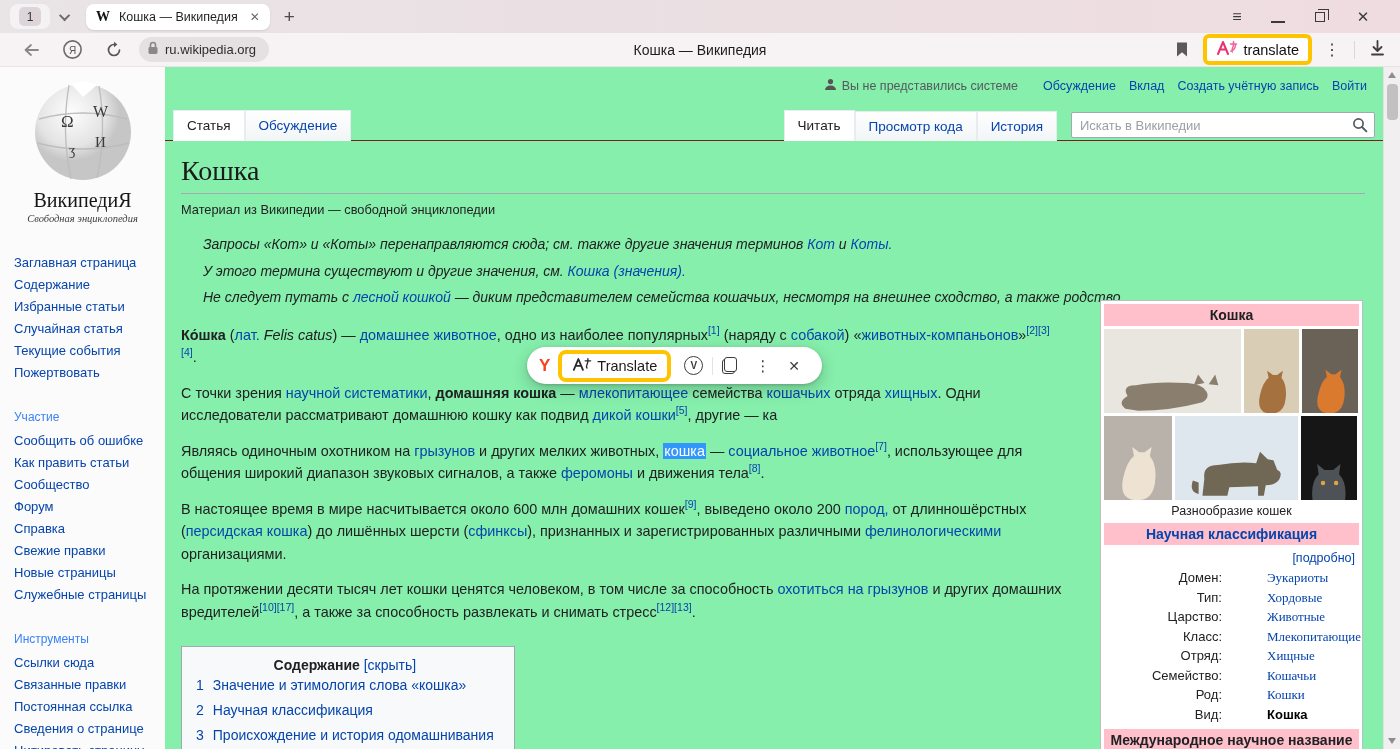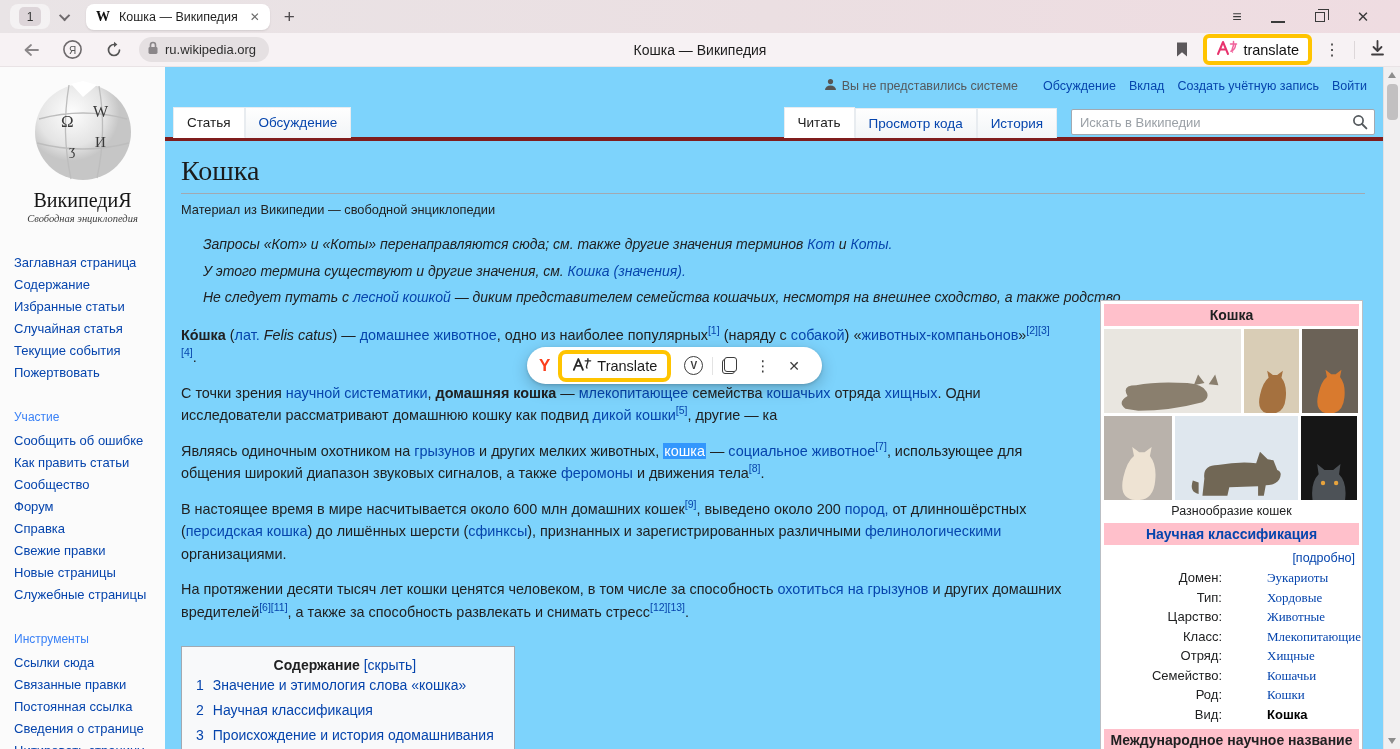--- a/index.html
+++ b/index.html
@@ -66,25 +66,25 @@
   .logo { width:120px; margin:12px auto 0; text-align:center; }
   .wordmark { font-family:"Liberation Serif",serif; font-size:20px; color:#161616; margin-top:2px; }
   .wp-tagline { font-family:"Liberation Serif",serif; font-style:italic; font-size:10.5px; color:#3d3d3d; margin-top:1px; }
   .side-group { margin:24px 0 0 14px; }
   .side-group.first { margin-top:30px; }
   .side-heading { font-size:12px; color:#3b82f6; margin-bottom:8px; }
   .side-links { display:flex; flex-direction:column; }
   .side-links a { font-size:13px; color:#0645ad; line-height:17.5px; margin-bottom:4.5px; width:140px; }
 
   
-  .main { position:absolute; left:165px; top:0; right:17px; bottom:0; background:#7dd3fc; }
+  .main { position:absolute; left:165px; top:0; right:17px; bottom:0; background:#86efac; }
   .personal { position:absolute; top:11px; right:16px; display:flex; align-items:center; font-size:12.5px; }
   .personal .notice { color:#54595d; margin:0 12px 0 5px; }
   .personal a { color:#0645ad; margin-left:13px; }
-  .tabs-row { position:absolute; top:44px; left:0; right:0; height:30px; border-bottom:4px solid #7f1d1d;
+  .tabs-row { position:absolute; top:44px; left:0; right:0; height:30px; border-bottom:1px solid #7f1d1d;
     display:flex; align-items:flex-end; }
   .ptab { font-size:13.5px; padding:7px 13px 7px; margin-bottom:-1px; border:1px solid #e8ecf0; border-bottom:none; }
   .ptab.active { background:#fff; color:#222; border-bottom:1px solid #fff; }
   .ptab.link { background:linear-gradient(#fefefe,#f2f5f7); color:#0645ad; }
   .tabs-left { margin-left:8px; display:flex; }
   .tabs-right { margin-left:auto; display:flex; align-items:flex-end; }
   .searchbox { position:relative; margin:0 8px 2px 14px; }
   .searchbox input { width:304px; height:26px; border:1px solid #a2a9b1; border-radius:2px;
     font-size:13px; padding:0 30px 0 8px; color:#202122; font-family:"Liberation Sans",sans-serif; }
   .searchbox input::placeholder { color:#9aa0a6; }
@@ -337,21 +337,21 @@
           <div>Запросы «Кот» и «Коты» перенаправляются сюда; см. также другие значения терминов <a class="wlink">Кот</a> и <a class="wlink">Коты.</a></div>
           <div>У этого термина существуют и другие значения, см. <a class="wlink">Кошка (значения).</a></div>
           <div>Не следует путать с <a class="wlink">лесной кошкой</a> — диким представителем семейства кошачьих, несмотря на внешнее сходство, а также родство.</div>
         </div>
 
         <div class="body-text">
           <p><b>Ко́шка</b> (<a class="wlink">лат.</a> <i>Felis catus</i>) — <a class="wlink">домашнее животное</a>, одно из наиболее популярных<sup class="ref">[1]</sup> (наряду с <a class="wlink">собакой</a>) «<a class="wlink">животных-компаньонов</a>»<sup class="ref">[2][3][4]</sup>.</p>
           <p>С точки зрения <a class="wlink">научной систематики</a>, <b>домашняя кошка</b> — <a class="wlink">млекопитающее</a> семейства <a class="wlink">кошачьих</a> отряда <a class="wlink">хищных</a>. Одни исследователи рассматривают домашнюю кошку как подвид <a class="wlink">дикой кошки</a><sup class="ref">[5]</sup>, другие — ка</p>
           <p>Являясь одиночным охотником на <a class="wlink">грызунов</a> и других мелких животных, <span class="selected-word">кошка</span> — <a class="wlink">социальное животное</a><sup class="ref">[7]</sup>, использующее для общения широкий диапазон звуковых сигналов, а также <a class="wlink">феромоны</a> и движения тела<sup class="ref">[8]</sup>.</p>
           <p>В настоящее время в мире насчитывается около 600 млн домашних кошек<sup class="ref">[9]</sup>, выведено около 200 <a class="wlink">пород,</a> от длинношёрстных (<a class="wlink">персидская кошка</a>) до лишённых шерсти (<a class="wlink">сфинксы</a>), признанных и зарегистрированных различными <a class="wlink">фелинологическими</a> организациями.</p>
-          <p>На протяжении десяти тысяч лет кошки ценятся человеком, в том числе за способность <a class="wlink">охотиться на грызунов</a> и других домашних вредителей<sup class="ref">[6][11]</sup>, а также за способность развлекать и снимать стресс<sup class="ref">[12][13]</sup>.</p>
+          <p>На протяжении десяти тысяч лет кошки ценятся человеком, в том числе за способность <a class="wlink">охотиться на грызунов</a> и других домашних вредителей<sup class="ref">[10][17]</sup>, а также за способность развлекать и снимать стресс<sup class="ref">[12][13]</sup>.</p>
         </div>
 
         <div class="toc">
           <div class="toc-title">
             <b>Содержание</b>
             <a>[скрыть]</a>
           </div>
           <div>
               <div class="toc-item lvl0"><span class="toc-num">1</span><a class="toc-link">Значение и этимология слова «кошка»</a></div>
               <div class="toc-item lvl0"><span class="toc-num">2</span><a class="toc-link">Научная классификация</a></div>

